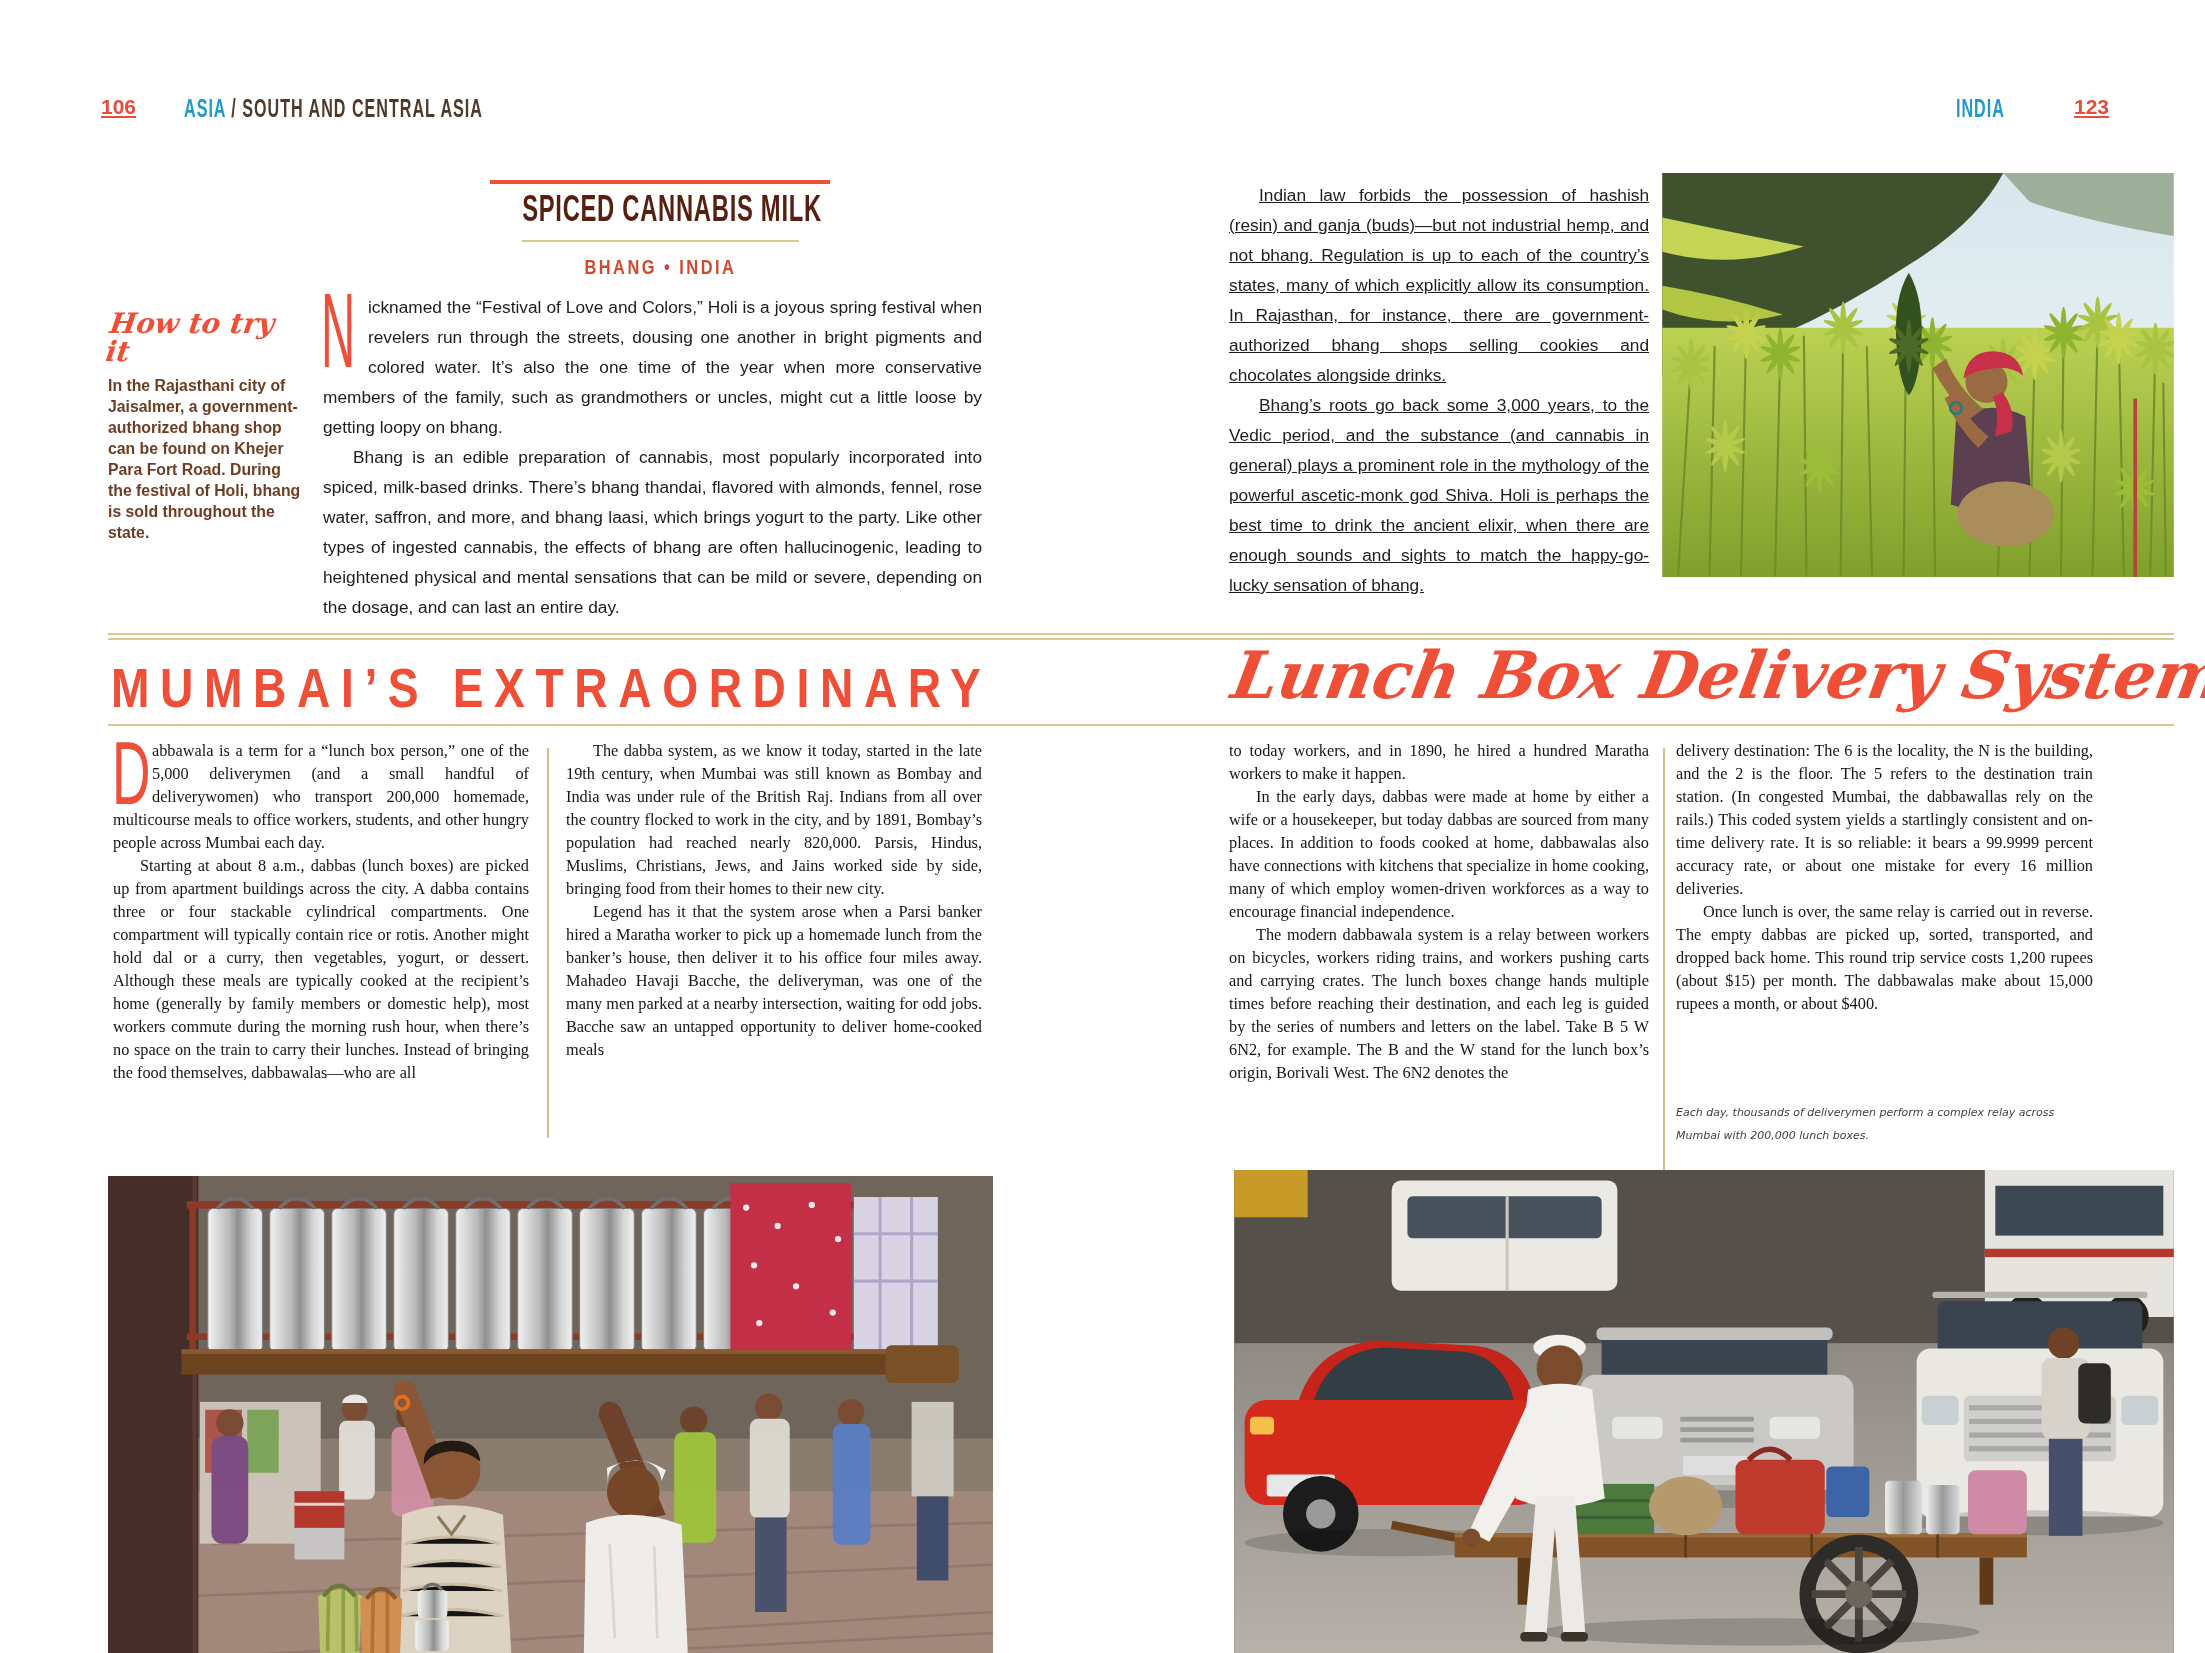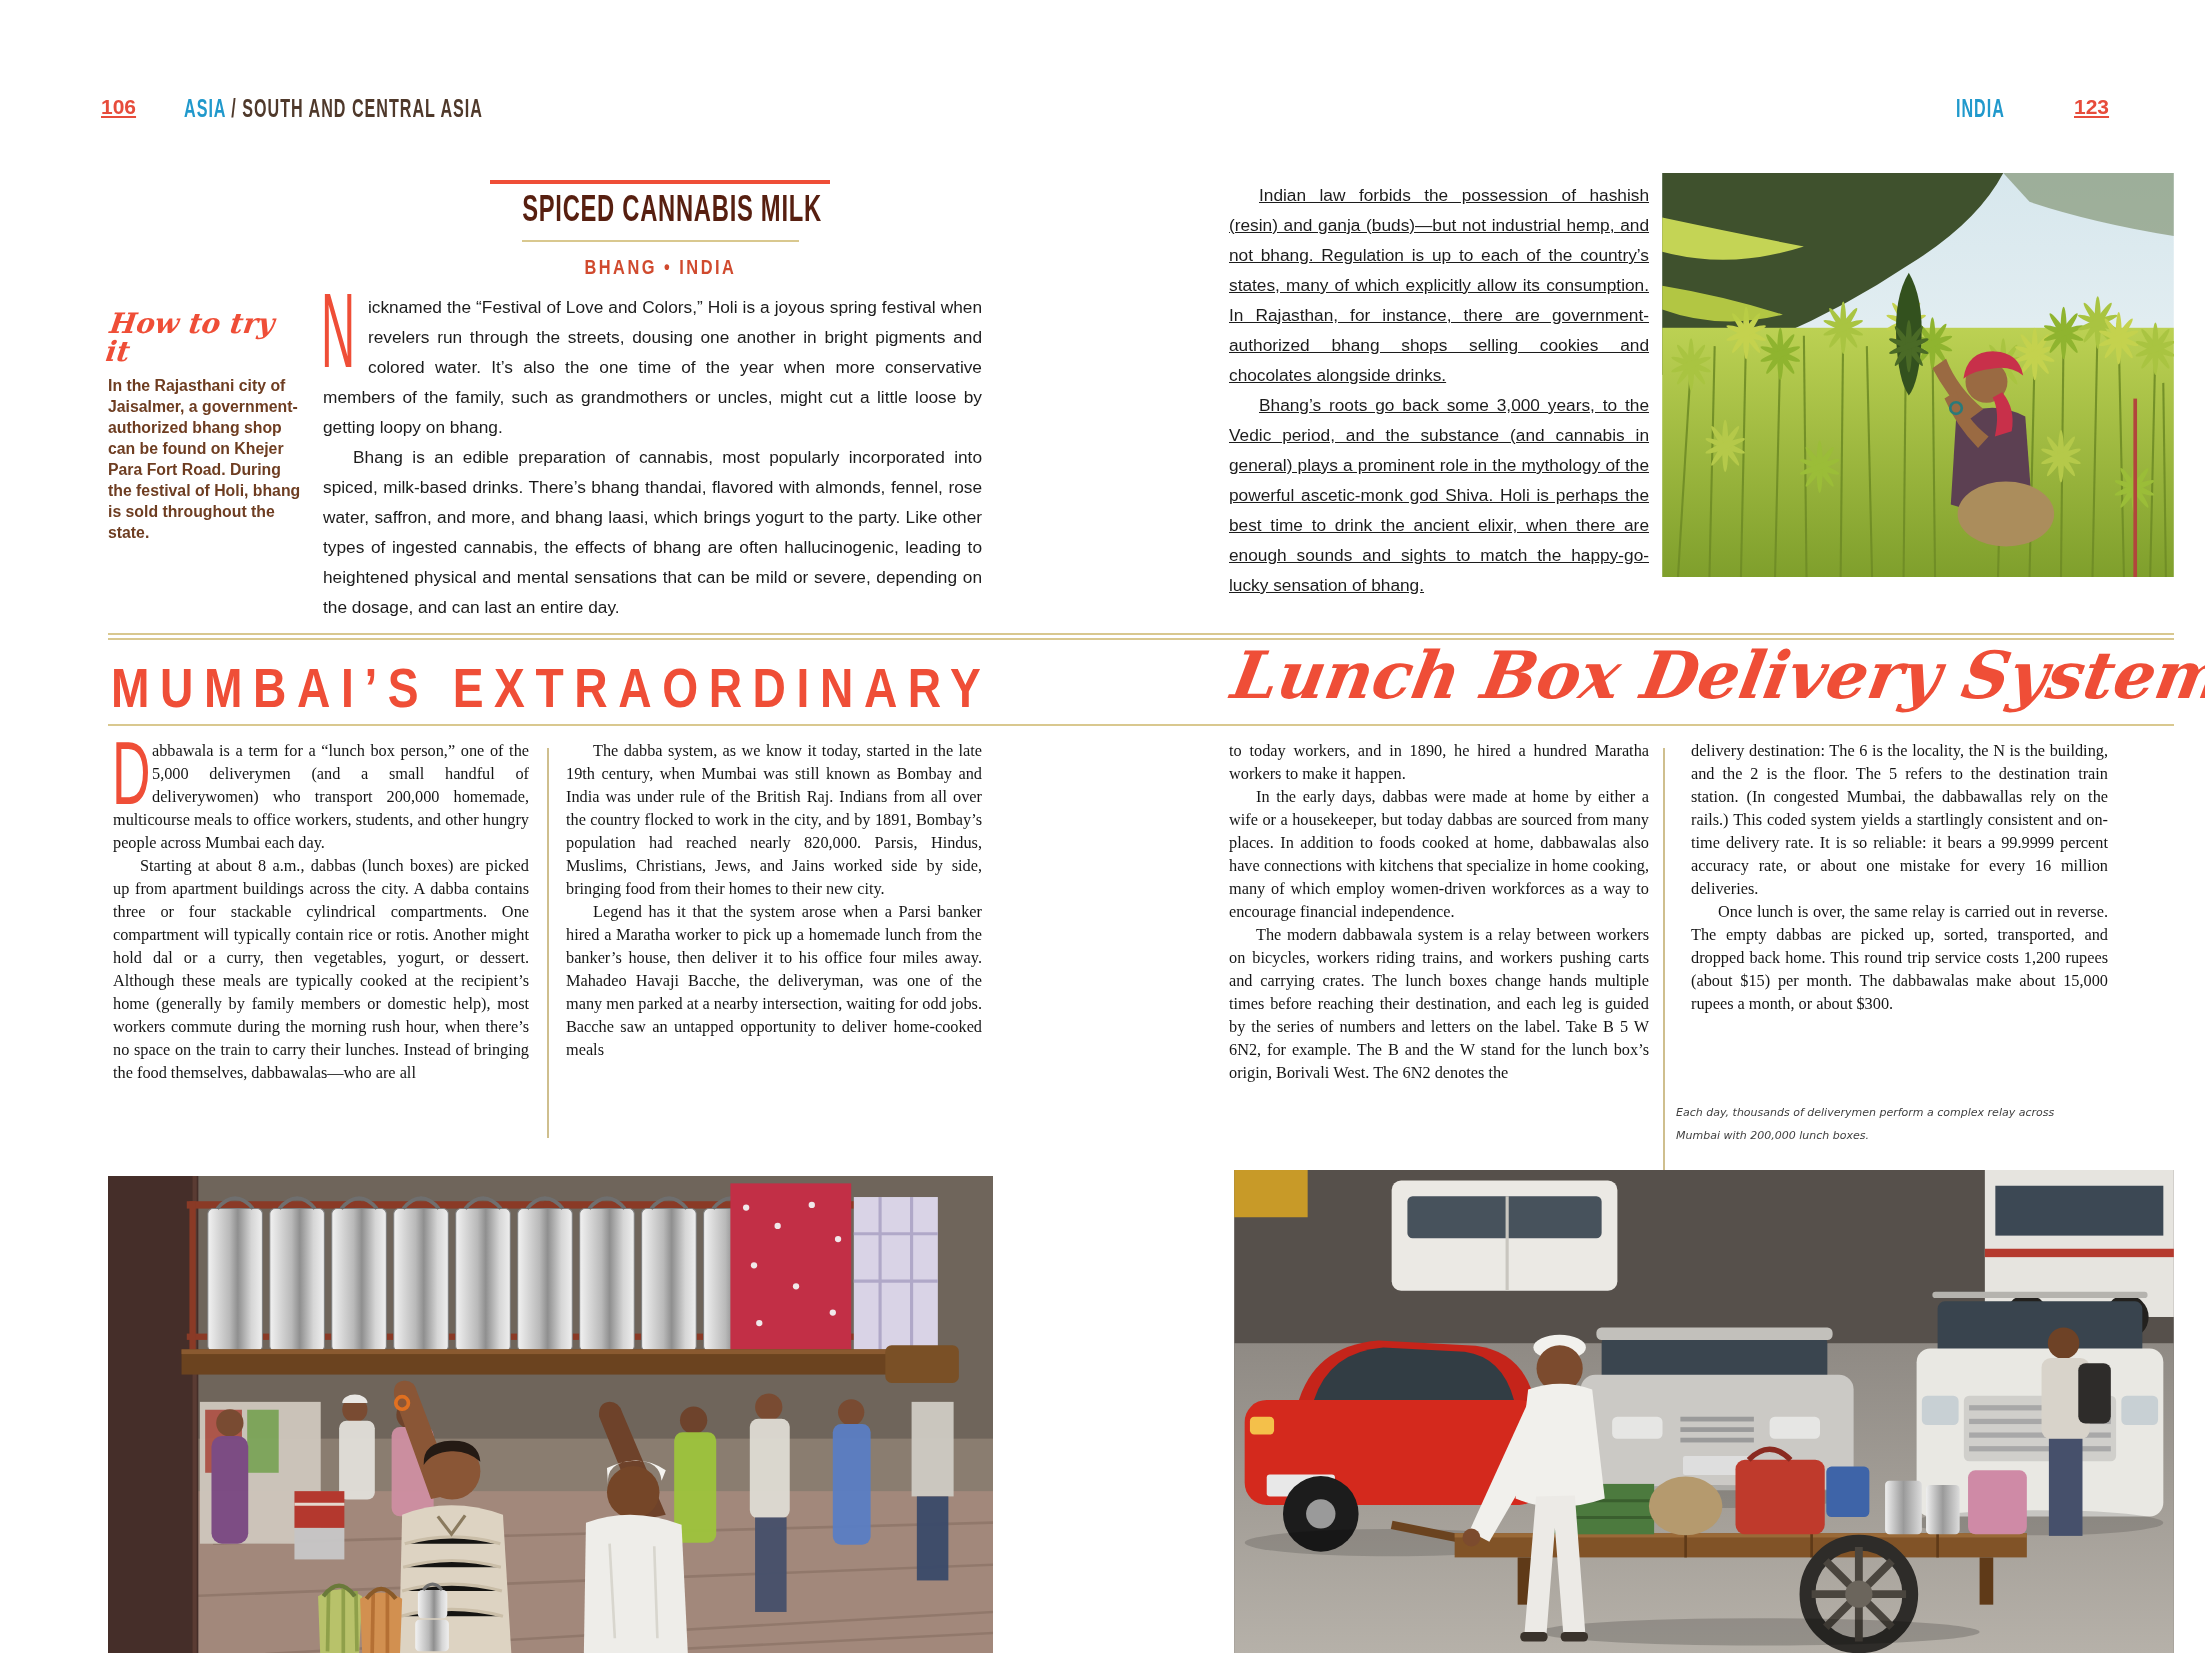--- a/index.html
+++ b/index.html
@@ -179,23 +179,23 @@
   <div class="abs a2col" style="left:566px;top:739px;width:416px;">
     <p class="ind">The dabba system, as we know it today, started in the late 19th century, when Mumbai was still known as Bombay and India was under rule of the British Raj. Indians from all over the country flocked to work in the city, and by 1891, Bombay’s population had reached nearly 820,000. Parsis, Hindus, Muslims, Christians, Jews, and Jains worked side by side, bringing food from their homes to their new city.</p>
     <p class="ind">Legend has it that the system arose when a Parsi banker hired a Maratha worker to pick up a homemade lunch from the banker’s house, then deliver it to his office four miles away. Mahadeo Havaji Bacche, the deliveryman, was one of the many men parked at a nearby intersection, waiting for odd jobs. Bacche saw an untapped opportunity to deliver home-cooked meals</p>
   </div>
   <div class="abs a2col" style="left:1229px;top:739px;width:420px;">
     <p>to today workers, and in 1890, he hired a hundred Maratha workers to make it happen.</p>
     <p class="ind">In the early days, dabbas were made at home by either a wife or a housekeeper, but today dabbas are sourced from many places. In addition to foods cooked at home, dabbawalas also have connections with kitchens that specialize in home cooking, many of which employ women-driven workforces as a way to encourage financial independence.</p>
     <p class="ind">The modern dabbawala system is a relay between workers on bicycles, workers riding trains, and workers pushing carts and carrying crates. The lunch boxes change hands multiple times before reaching their destination, and each leg is guided by the series of numbers and letters on the label. Take B 5 W 6N2, for example. The B and the W stand for the lunch box’s origin, Borivali West. The 6N2 denotes the</p>
   </div>
   <div class="vrule" style="left:1663px;top:748px;height:423px;"></div>
-  <div class="abs a2col" style="left:1676px;top:739px;width:417px;margin-left:15px;">
+  <div class="abs a2col" style="left:1676px;top:739px;width:417px;">
     <p>delivery destination: The 6 is the locality, the N is the building, and the 2 is the floor. The 5 refers to the destination train station. (In congested Mumbai, the dabbawallas rely on the rails.) This coded system yields a startlingly consistent and on-time delivery rate. It is so reliable: it bears a 99.9999 percent accuracy rate, or about one mistake for every 16 million deliveries.</p>
-    <p class="ind">Once lunch is over, the same relay is carried out in reverse. The empty dabbas are picked up, sorted, transported, and dropped back home. This round trip service costs 1,200 rupees (about $15) per month. The dabbawalas make about 15,000 rupees a month, or about $300.</p>
+    <p class="ind">Once lunch is over, the same relay is carried out in reverse. The empty dabbas are picked up, sorted, transported, and dropped back home. This round trip service costs 1,200 rupees (about $15) per month. The dabbawalas make about 15,000 rupees a month, or about $400.</p>
   </div>
 
   <div class="abs caption" style="left:1676px;top:1102px;width:415px;">Each day, thousands of deliverymen perform a complex relay across Mumbai with 200,000 lunch boxes.</div>
 
   <svg class="abs" style="left:108px;top:1176px;" width="885" height="478" viewBox="0 0 1685 910">
     <defs>
       <linearGradient id="tinB" x1="0" y1="0" x2="1" y2="0">
         <stop offset="0" stop-color="#f2f2f2"></stop>
           <stop offset="0.4" stop-color="#b9b9b9"></stop>
         <stop offset="0.55" stop-color="#8f8f8f"></stop>

